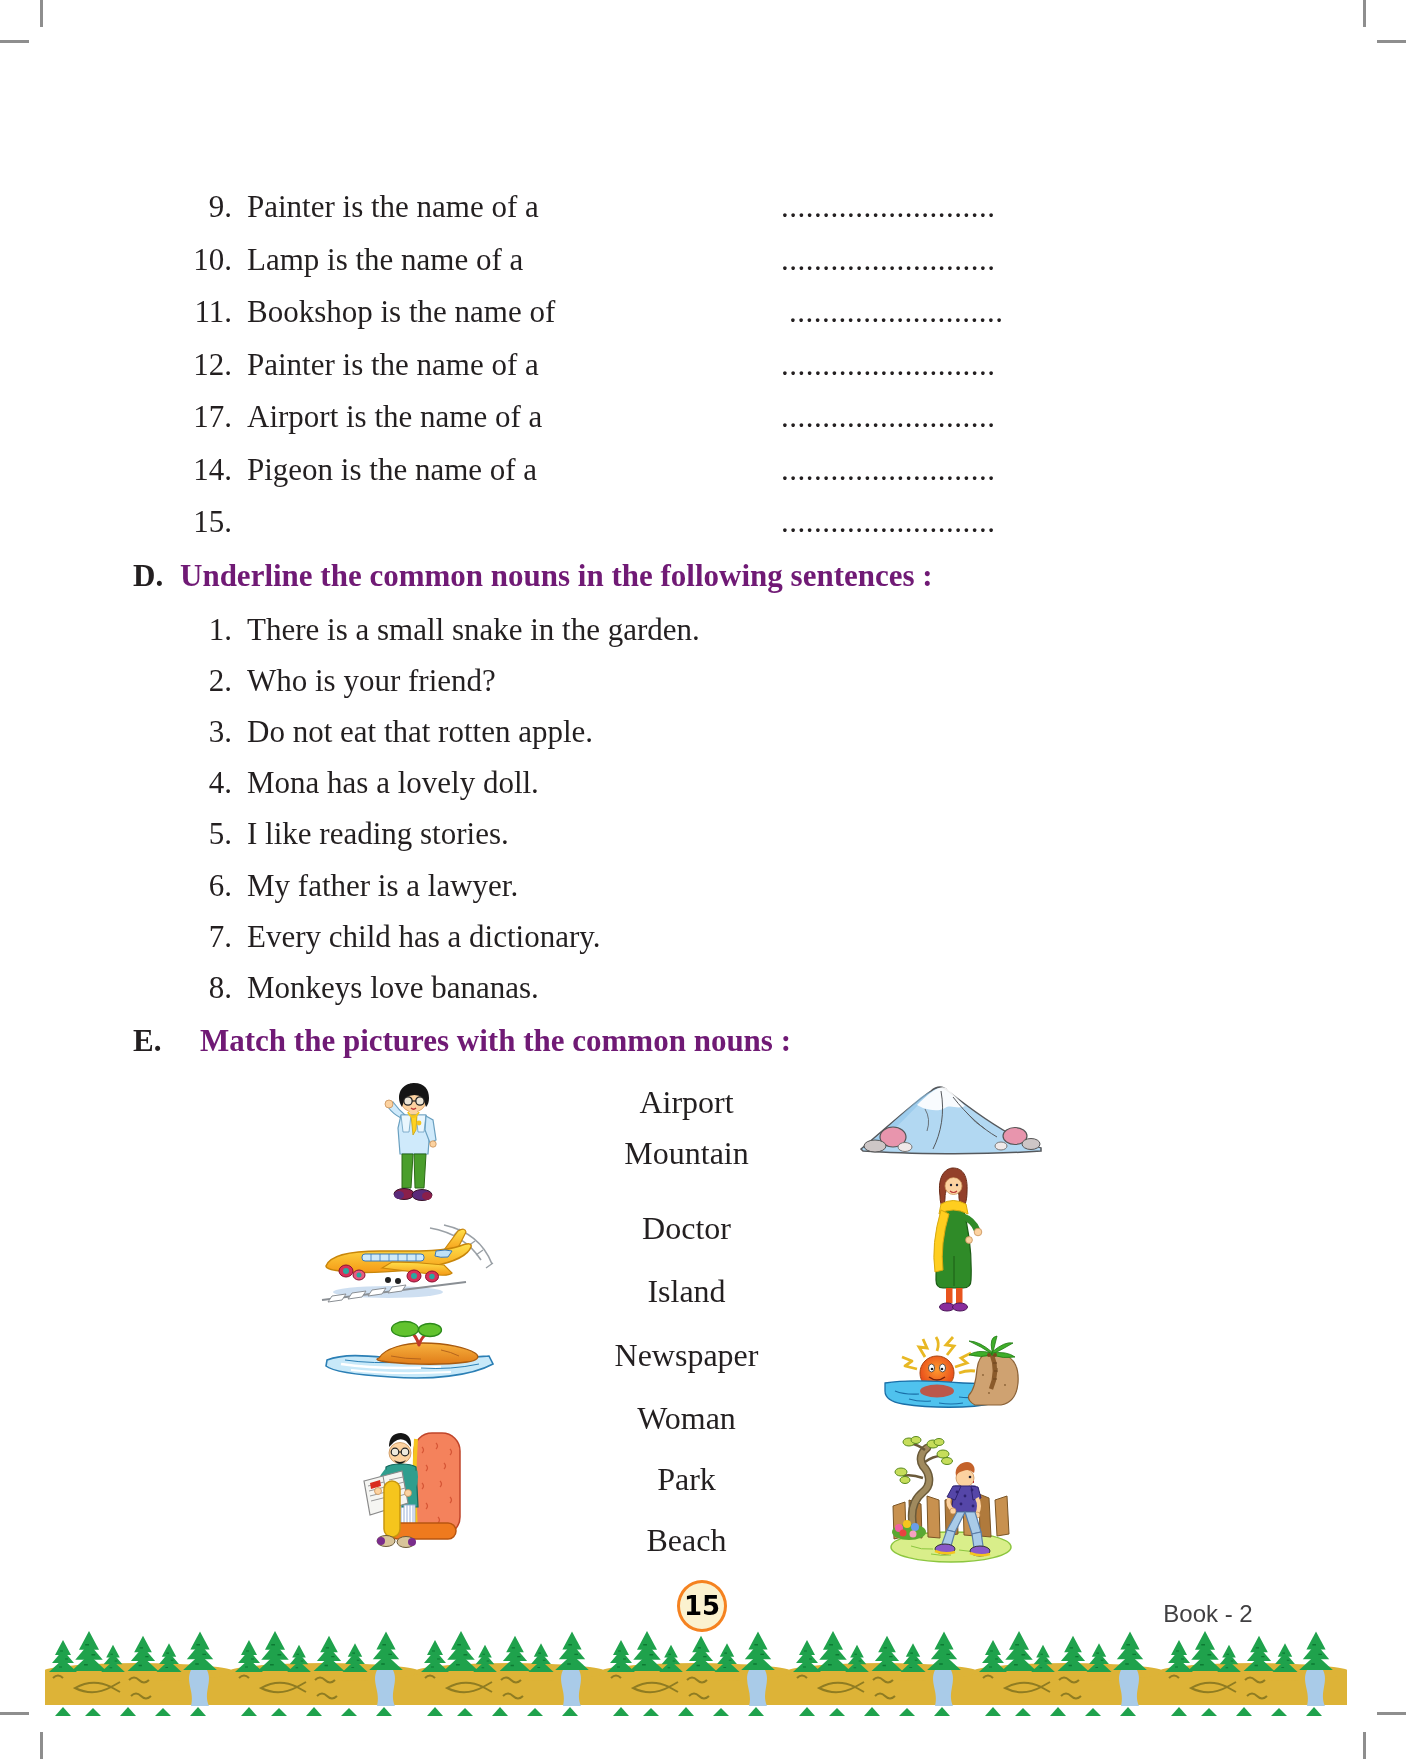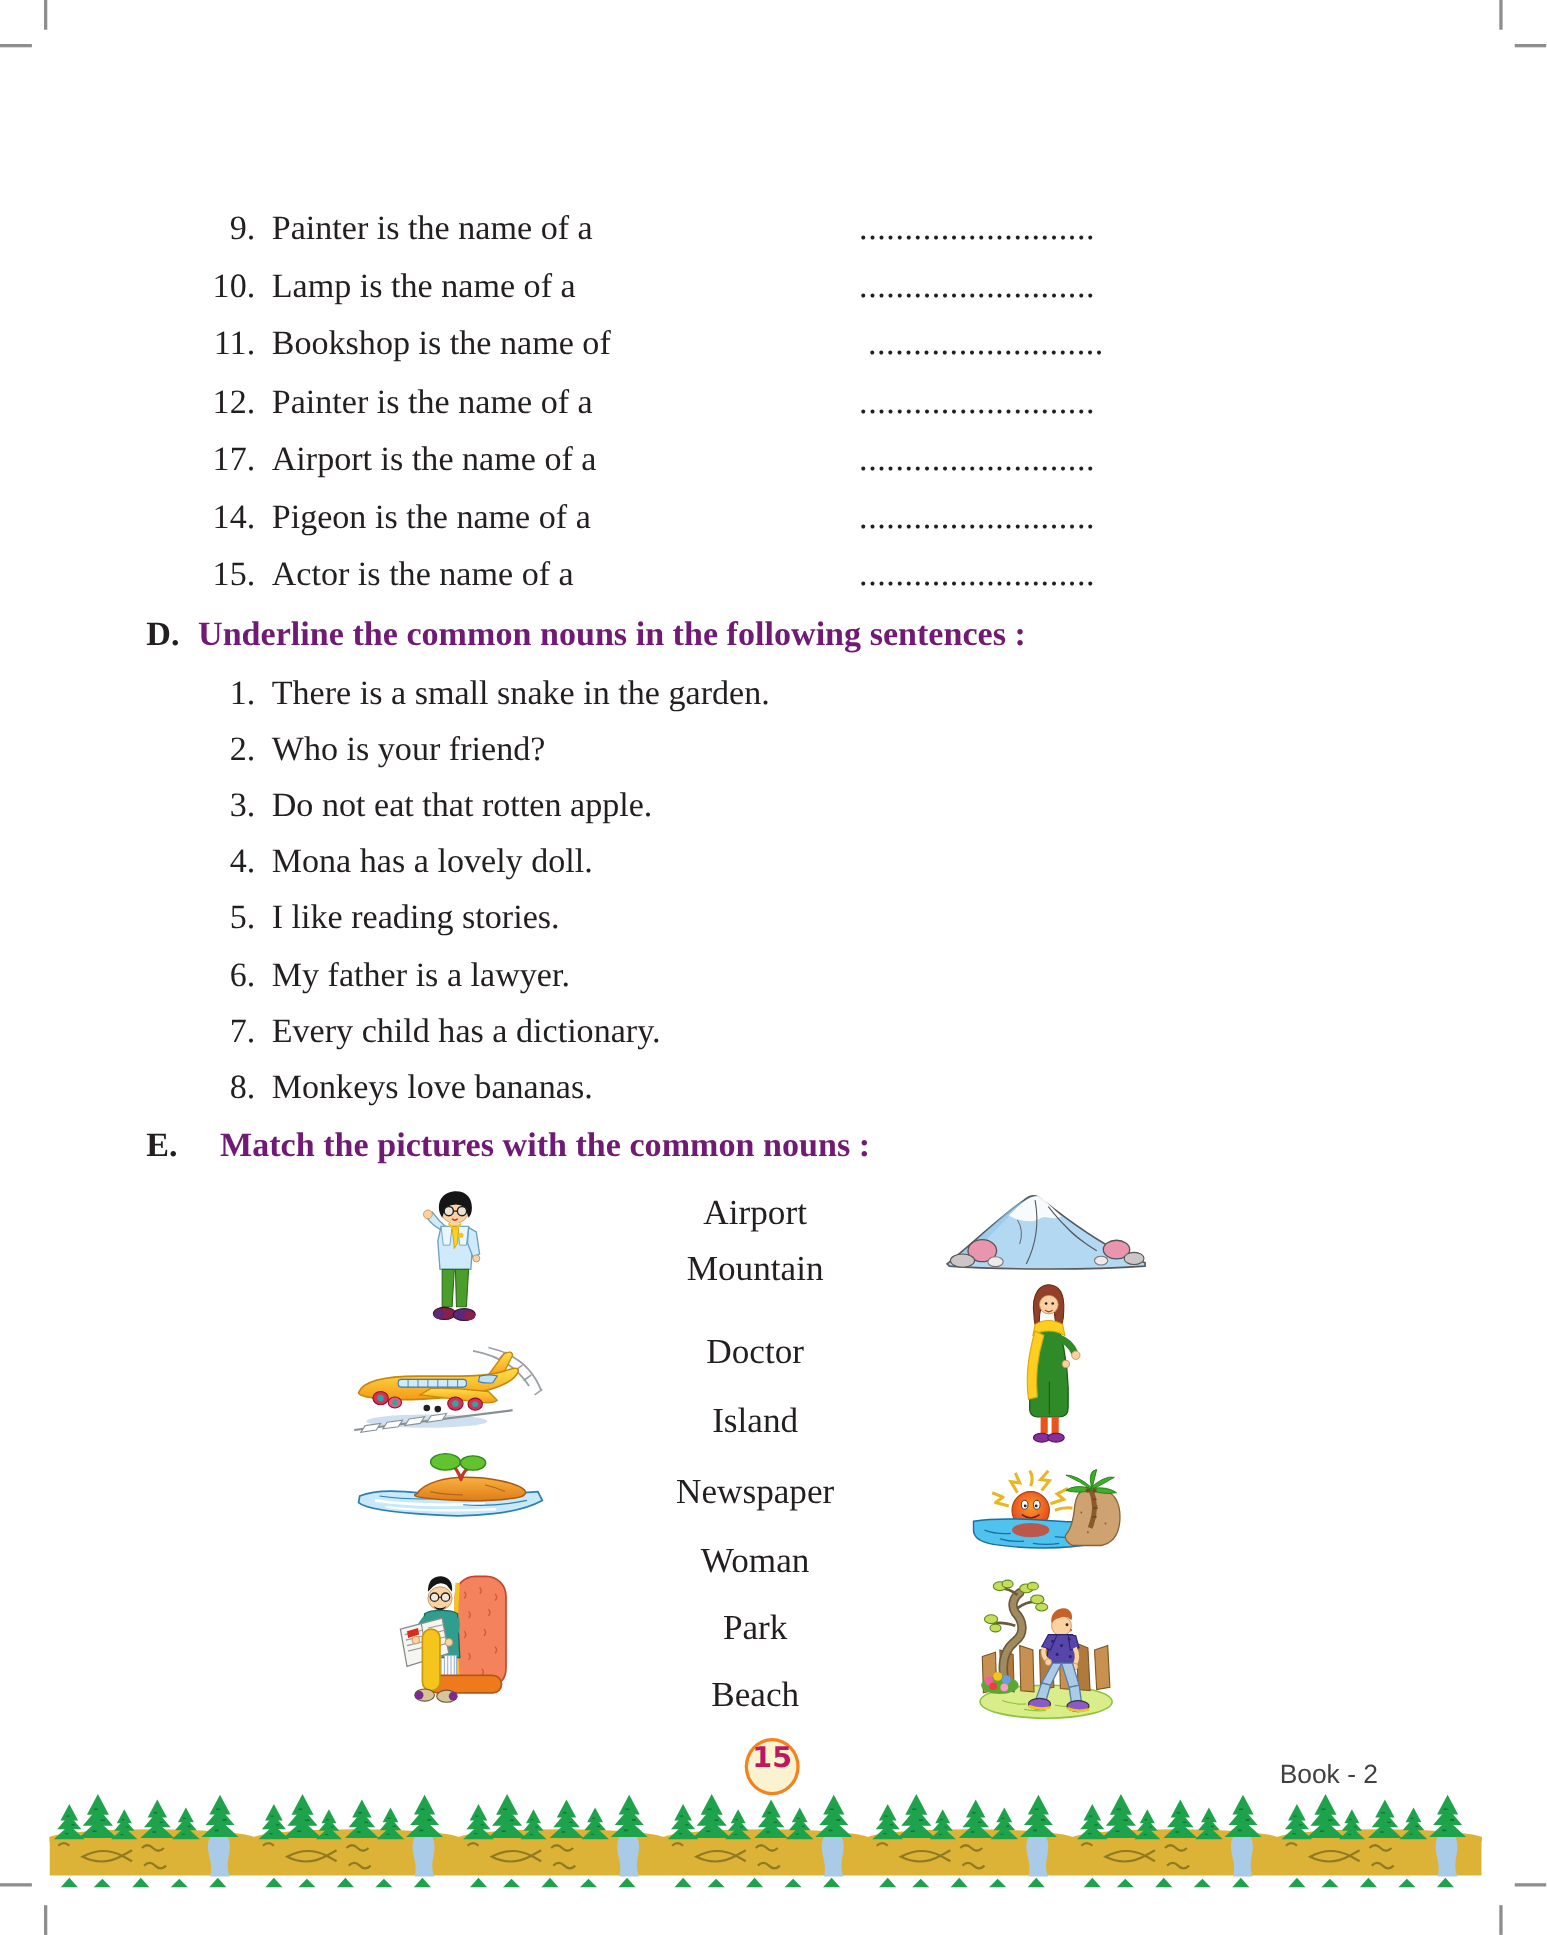--- a/index.html
+++ b/index.html
@@ -10,22 +10,22 @@
   .num{position:absolute;left:130px;width:102px;text-align:right;}
   .txt{position:absolute;left:247px;white-space:nowrap;}
   .blank{position:absolute;left:781px;width:215px;overflow:hidden;white-space:nowrap;letter-spacing:0.5px;}
   .sec-label{position:absolute;left:133px;font-weight:bold;}
   .sec-head{position:absolute;white-space:nowrap;font-weight:bold;color:#701a75;}
   .noun{position:absolute;left:520px;width:333px;height:42px;line-height:42px;
         text-align:center;font-size:32px;}
   .pic{position:absolute;}
   .pic svg{display:block;width:100%;height:100%;}
   .badge{position:absolute;left:677px;top:1580px;width:44px;height:46px;border:3px solid #f58220;
-         border-radius:50%;background:#fbf2cf;display:flex;align-items:flex-start;justify-content:center;
-         font-family:"DejaVu Sans","Liberation Sans",sans-serif;font-weight:bold;font-size:26px;color:#be185d;}
+         border-radius:50%;background:#fbf2cf;display:flex;align-items:center;justify-content:center;
+         font-family:"DejaVu Sans","Liberation Sans",sans-serif;font-weight:bold;font-size:26px;color:#000000;}
   .booklabel{position:absolute;left:1128px;top:1600px;width:160px;text-align:center;
              font-family:"Liberation Sans","DejaVu Sans",sans-serif;font-size:24px;color:#414042;}
   .border-strip{position:absolute;left:45px;top:1616px;width:1302px;height:100px;}
 </style>
 </head>
 <body>
 
 <div class="page">
 
   <div class="mark" style="left:40px;top:0;width:3px;height:27px"></div>
@@ -62,21 +62,20 @@
     <span class="txt">Airport is the name of a</span>
     <span class="blank">..........................</span>
   </div>
   <div class="row" style="top:444px">
     <span class="num">14.</span>
     <span class="txt">Pigeon is the name of a</span>
     <span class="blank">..........................</span>
   </div>
   <div class="row" style="top:496px">
     <span class="num">15.</span>
-    <span class="txt">Actor is the name of a</span>
     <span class="blank">..........................</span>
   </div>
 
   <div class="row" style="top:550px">
     <span class="sec-label">D.</span>
     <span class="sec-head" style="left:180px">Underline the common nouns in the following sentences :</span>
   </div>
   <div class="row" style="top:604px">
     <span class="num">1.</span>
     <span class="txt">There is a small snake in the garden.</span>

